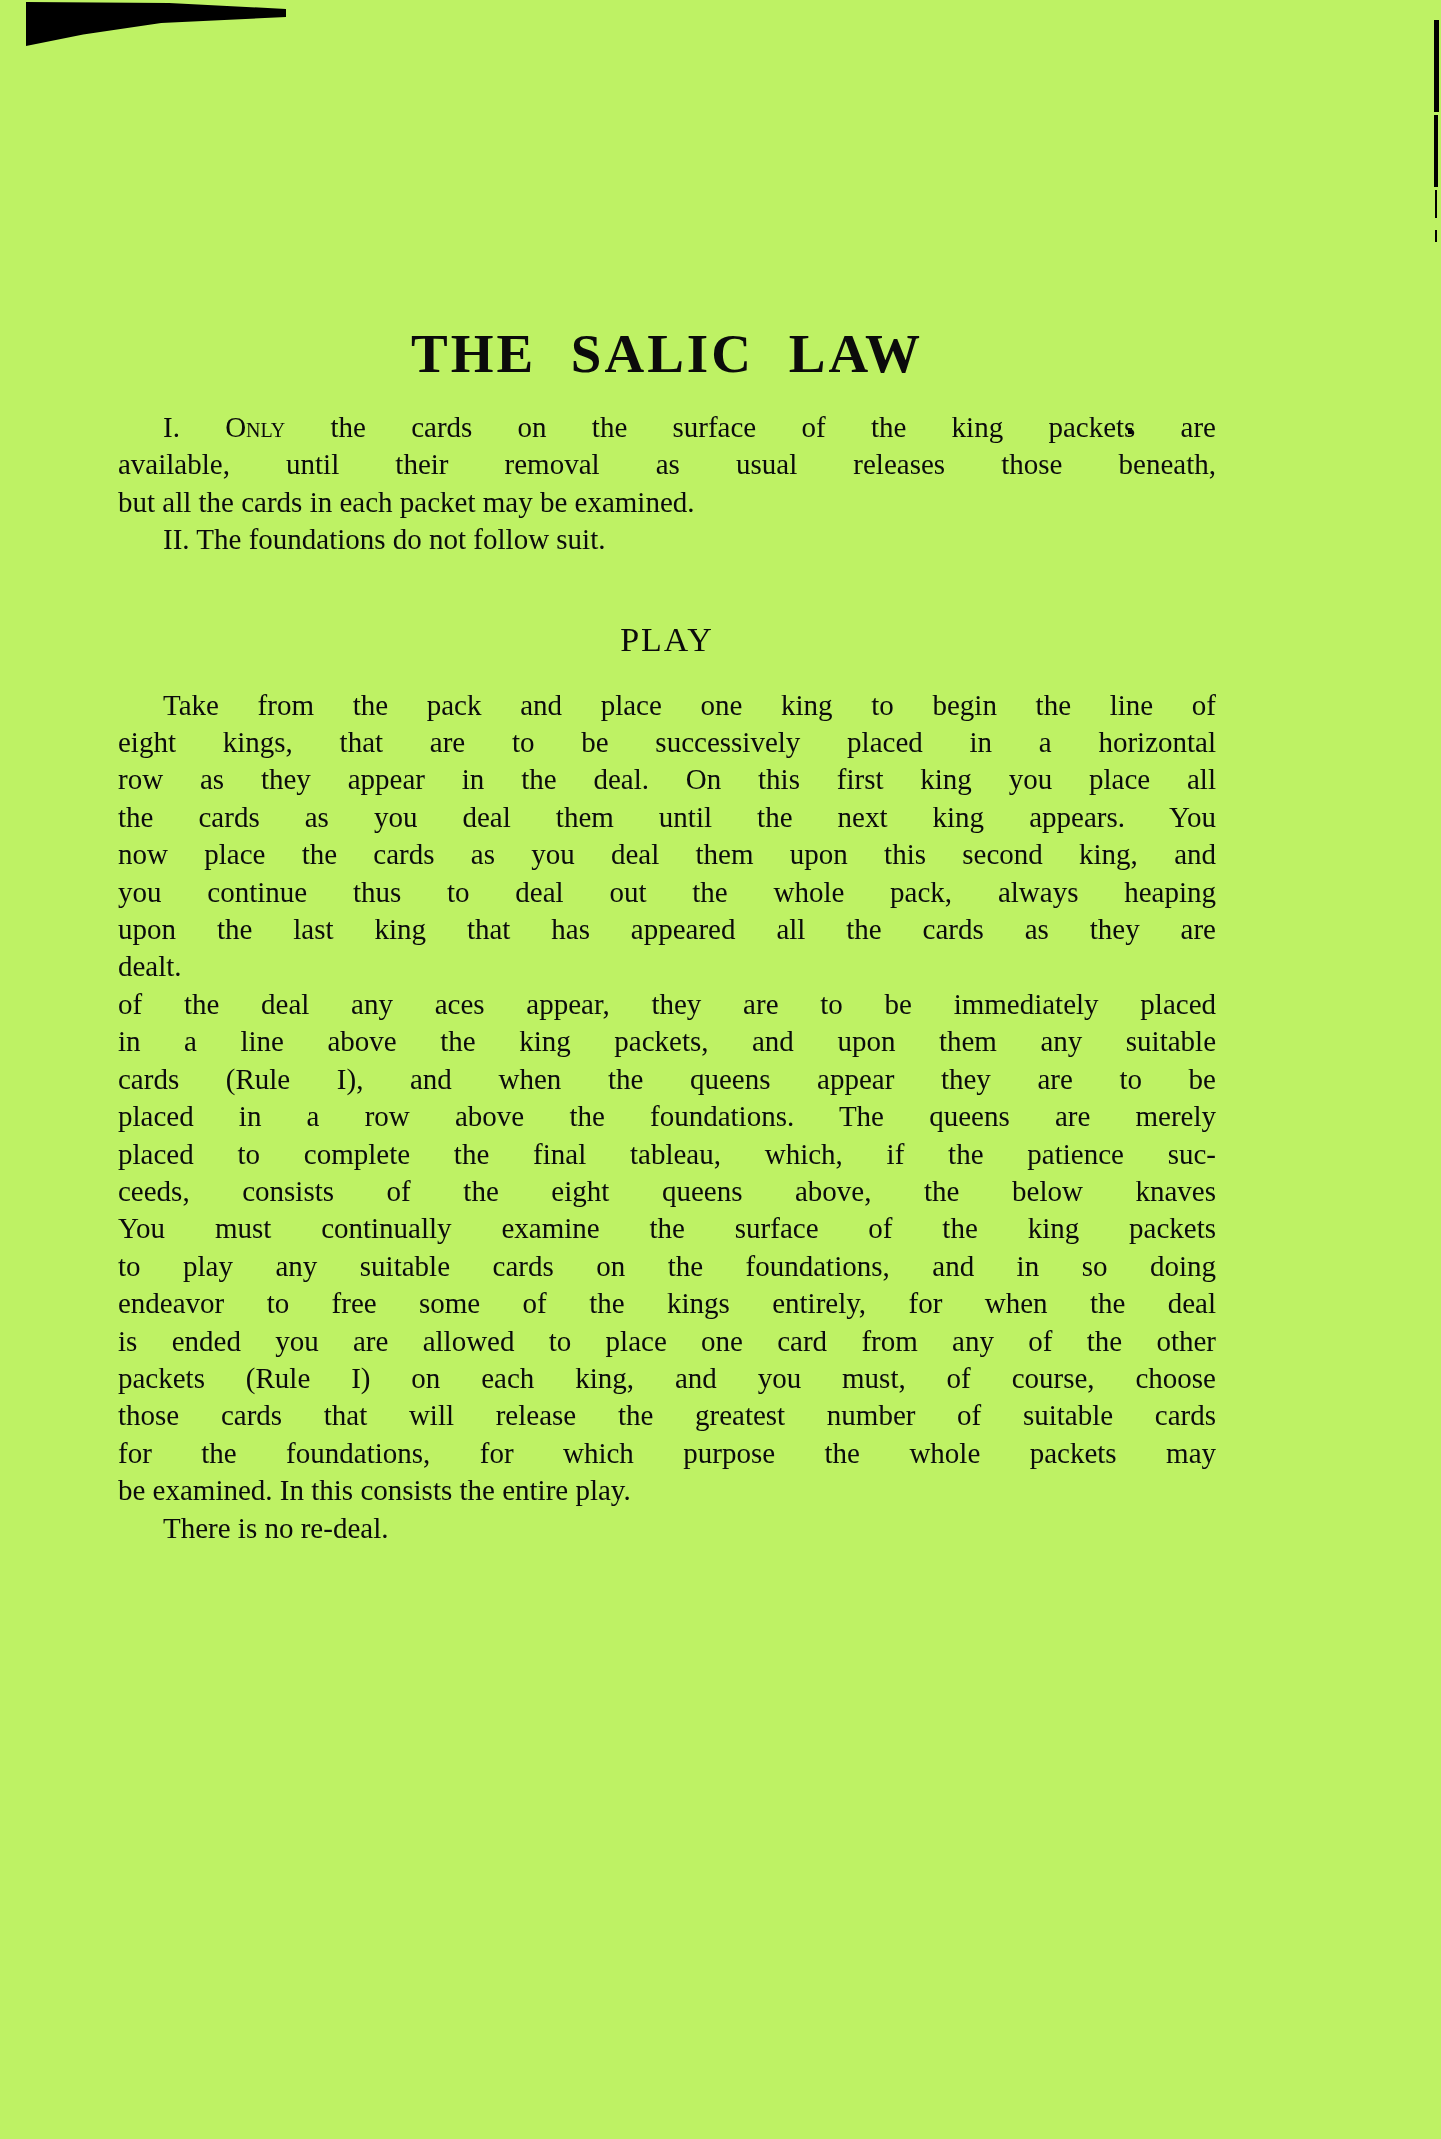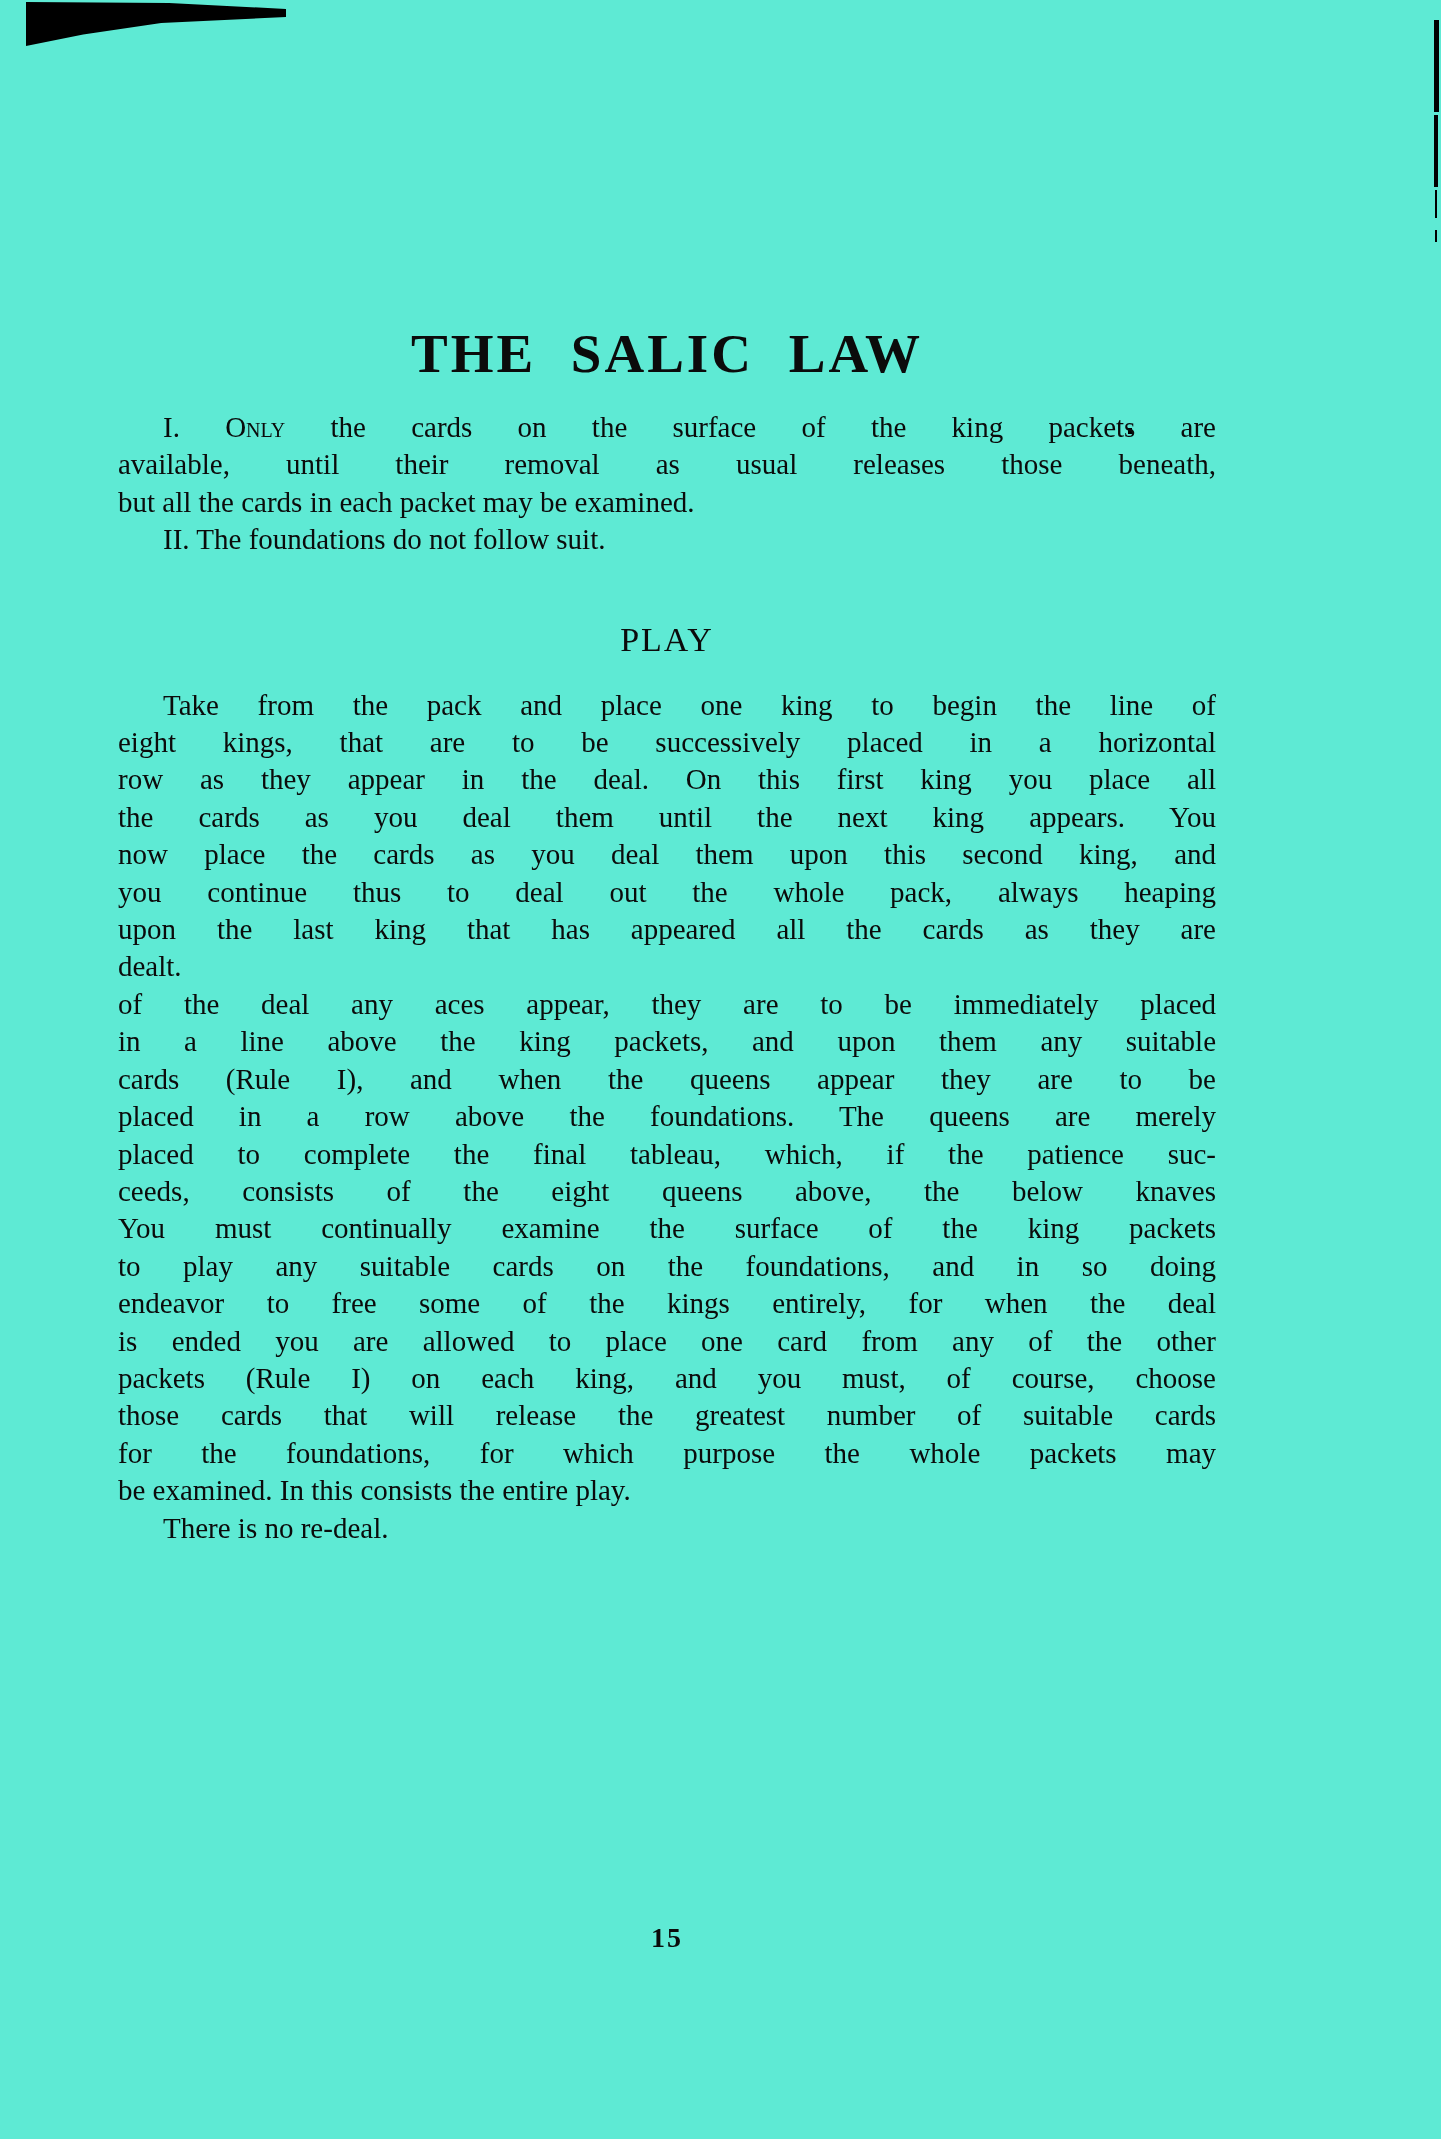--- a/index.html
+++ b/index.html
@@ -4,21 +4,21 @@
 <style>
   html, body {
     margin: 0;
     padding: 0;
     background: #ffffff;
   }
   .page {
     position: relative;
     width: 1441px;
     height: 2139px;
-    background: #5eead4;
+    background: #bef264;
     overflow: hidden;
     font-family: "Liberation Serif", "DejaVu Serif", serif;
     color: #0b0b0b;
   }
 
   
   .wedge {
     position: absolute;
     left: 26px;
     top: 2px;
@@ -148,15 +148,14 @@
         <div class="line jfy">those cards that will release the greatest number of suitable cards</div>
         <div class="line jfy">for the foundations, for which purpose the whole packets may</div>
         <div class="line">be examined.  In this consists the entire play.</div>
       </div>
     <div class="body-block" style="margin-top:0;">
         <div class="line ind">There is no re-deal.</div>
       </div>
 
   </div>
 
-  <div class="page-number">15</div>
 
 </div>
 
 </body></html>

